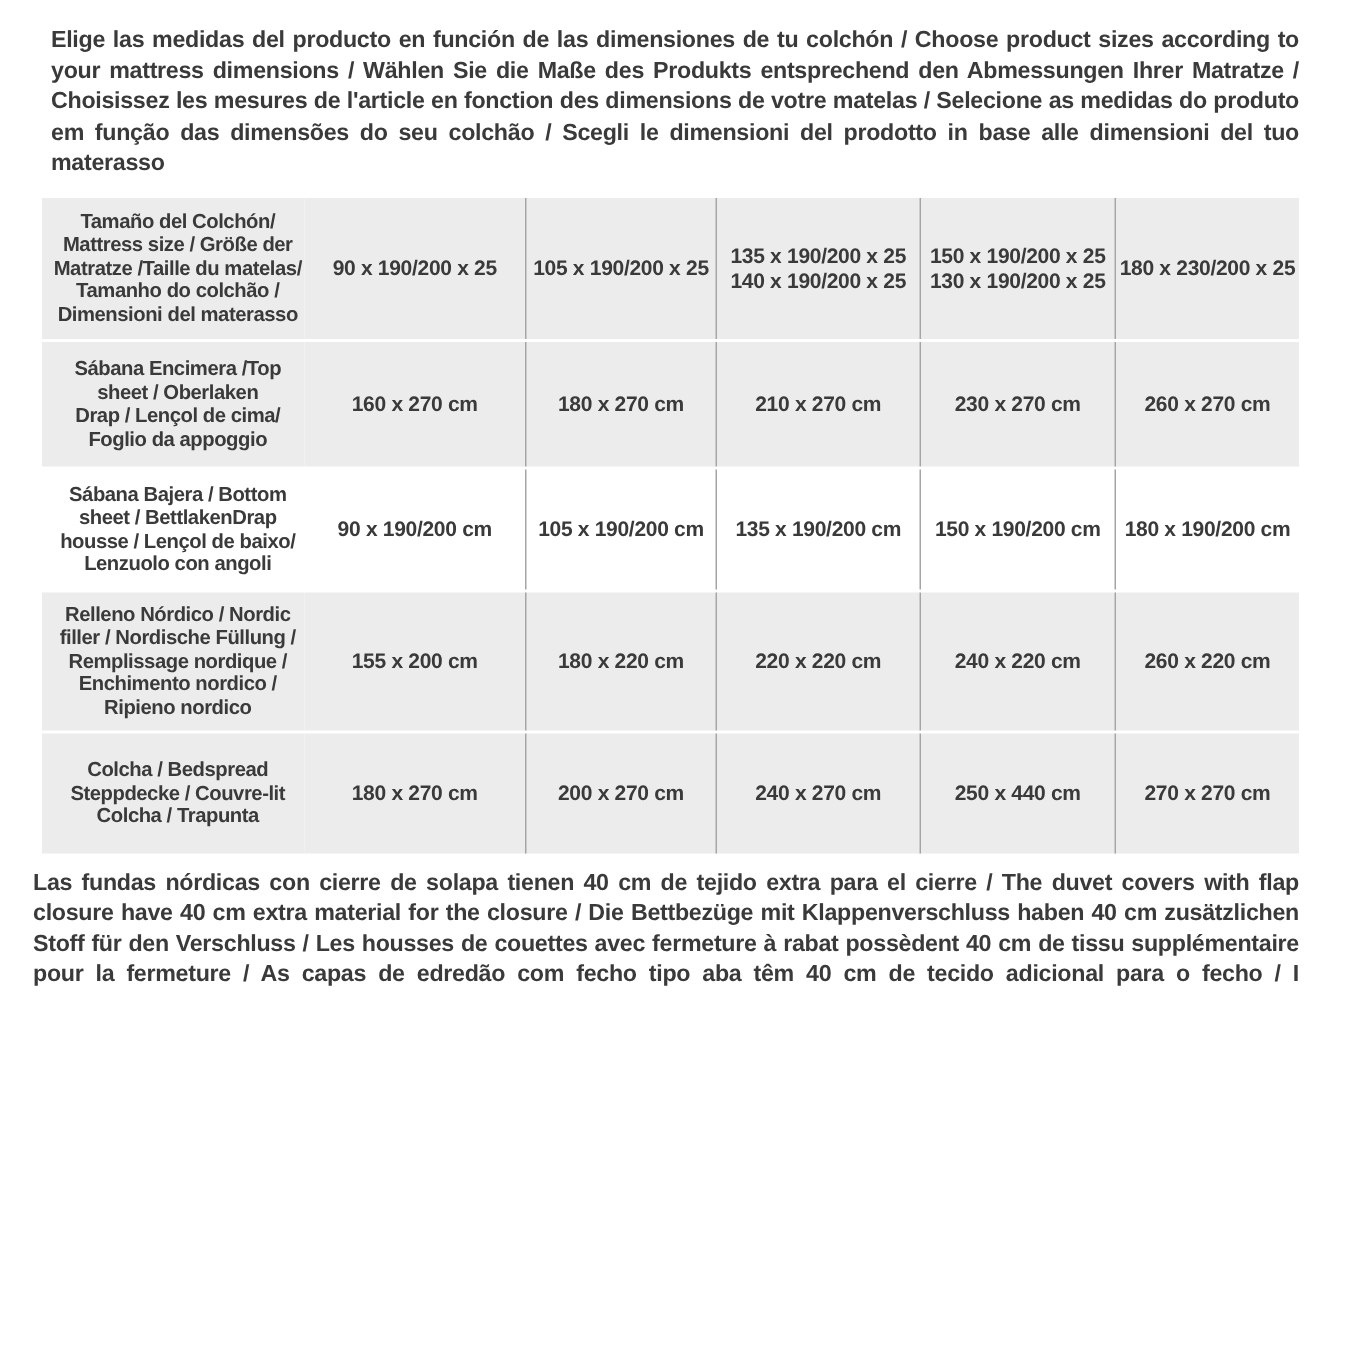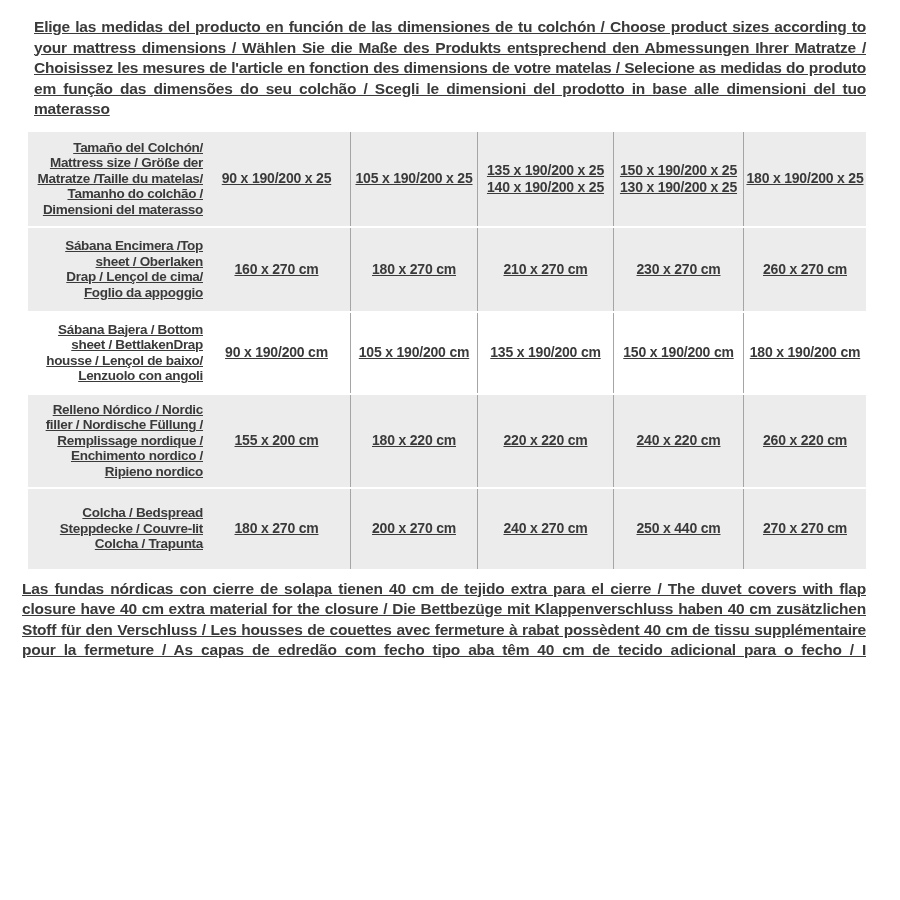--- a/index.html
+++ b/index.html
@@ -9,39 +9,39 @@
     --page-bg:#ffffff;
   }
   *{margin:0;padding:0;box-sizing:border-box;}
   html,body{width:900px;height:900px;background:var(--page-bg);}
   body{
     font-family:"Liberation Sans", sans-serif;
     font-weight:bold;
     color:var(--text);
     -webkit-font-smoothing:antialiased;
   }
-  .page{width:900px;height:664px;overflow:hidden;padding-top:17px;text-decoration:underline;}
+  .page{width:900px;height:664px;overflow:hidden;padding-top:17px;}
   .intro{
     margin:0 34px 0 34px;
     font-size:15.5px;
     line-height:20.5px;
     text-align:justify;
     letter-spacing:-0.2px;
   }
   .size-table{
     margin:10px 34px 0 28px;
     width:838px;
     border-collapse:separate;
     border-spacing:0 2px;
     table-layout:fixed;
   }
   .size-table td{vertical-align:middle;}
   .size-table tr.alt td{background:var(--row-bg);}
   td.label{
-    text-align:right;
+    text-align:center;
     padding-left:6px;
     font-size:13.5px;
     line-height:15.5px;
     letter-spacing:-0.3px;
     white-space:pre-line;
     margin-left:29px;
   }
   td.val{
     text-align:center;
     font-size:14px;
@@ -82,21 +82,21 @@
 Mattress size / Größe der
 Matratze /Taille du matelas/
 Tamanho do colchão /
 Dimensioni del materasso</td>
         <td class="val">90 x 190/200 x 25</td>
         <td class="val sep">105 x 190/200 x 25</td>
         <td class="val sep">135 x 190/200 x 25
 140 x 190/200 x 25</td>
         <td class="val sep">150 x 190/200 x 25
 130 x 190/200 x 25</td>
-        <td class="val sep">180 x 190/200 x 25</td>
+        <td class="val sep">180 x 230/200 x 25</td>
       </tr>
       <tr class="r3 alt">
         <td class="label">Sábana Encimera /Top
 sheet / Oberlaken
 Drap / Lençol de cima/
 Foglio da appoggio</td>
         <td class="val">160 x 270 cm</td>
         <td class="val sep">180 x 270 cm</td>
         <td class="val sep">210 x 270 cm</td>
         <td class="val sep">230 x 270 cm</td>

